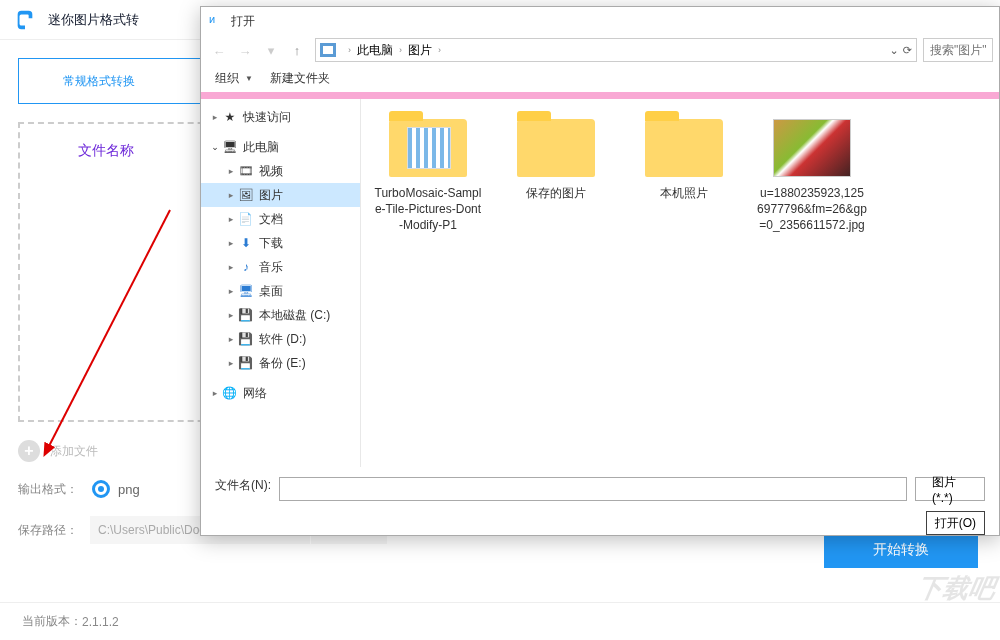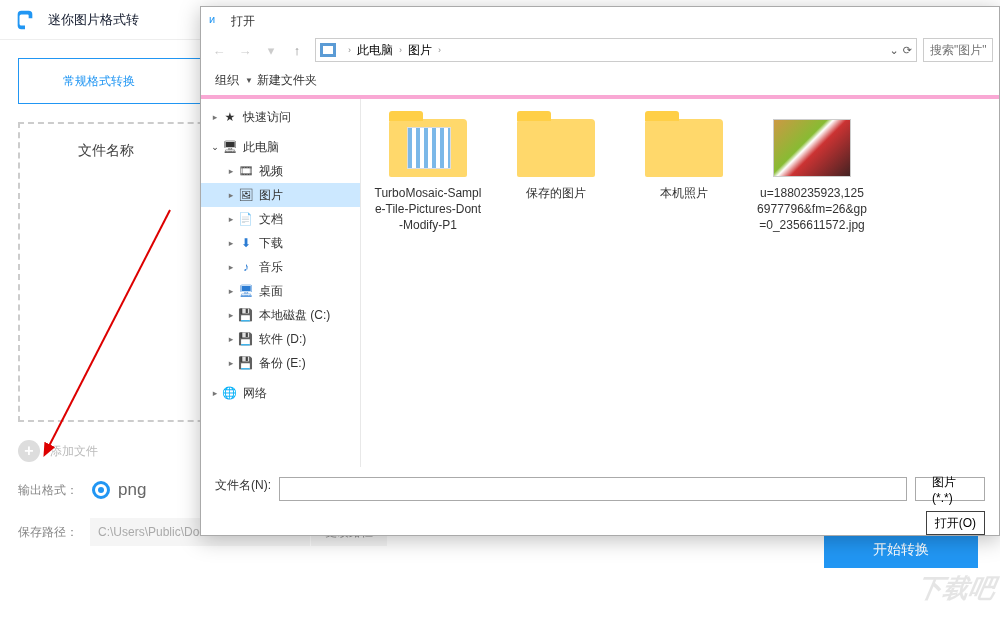--- a/index.html
+++ b/index.html
@@ -4,27 +4,27 @@
 <style>
 *{box-sizing:border-box;margin:0;padding:0;font-family:"Microsoft YaHei","Segoe UI",sans-serif;font-size:12px}
 body{width:1000px;height:640px;background:#fff;position:relative;overflow:hidden}
 .main-app{width:1000px;height:640px;background:#fff;position:absolute;top:0;left:0}
 .app-header{height:40px;display:flex;align-items:center;padding:0 14px;border-bottom:1px solid #eee}
 .logo{width:22px;height:22px;margin-right:12px}
 .app-title{color:#0f172a;font-size:13px}
 .app-body{padding:18px 18px 0 18px}
 .tab-row{height:46px;border:1px solid #2196f3;display:flex;align-items:center;padding-left:44px;color:#2196f3;font-size:15px}
 .drop-area{height:300px;margin-top:18px;border:2px dashed #ccc;position:relative}
-.col-header{position:absolute;top:18px;left:58px;color:#404040;font-size:14px}
+.col-header{position:absolute;top:18px;left:58px;color:#6d28d9;font-size:14px}
 .add-row{margin-top:18px;display:flex;align-items:center;color:#bbb;font-size:15px}
 .add-icon{width:22px;height:22px;border-radius:50%;background:#ddd;display:flex;align-items:center;justify-content:center;color:#fff;margin-right:10px;font-size:16px;font-weight:bold}
 .out-row{margin-top:18px;display:flex;align-items:center;color:#888;font-size:15px}
 .radio{width:18px;height:18px;border:3px solid #2196f3;border-radius:50%;margin:0 8px 0 14px;display:flex;align-items:center;justify-content:center}
 .radio::after{content:"";width:6px;height:6px;background:#2196f3;border-radius:50%}
-.png-label{color:#666;font-size:17px}
+.png-label{color:#666;font-size:13px}
 .path-row{margin-top:18px;display:flex;align-items:center;font-size:14px}
 .path-label{color:#888;margin-right:12px}
 .path-input{flex:0 0 220px;height:28px;background:#f5f5f5;color:#aaa;padding:0 8px;line-height:28px;white-space:nowrap;overflow:hidden}
 .path-btn{height:28px;padding:0 14px;background:#f5f5f5;color:#888;border:none;margin-left:1px}
 .start-btn{position:absolute;right:22px;bottom:72px;width:154px;height:36px;background:#2196f3;color:#fff;border:none;font-size:14px}
 .version-bar{position:absolute;bottom:0;left:0;right:0;height:38px;border-top:1px solid #eee;display:flex;align-items:center;padding-left:22px;color:#888;font-size:14px}
 .arrow-layer{position:absolute;top:200px;left:40px;pointer-events:none}
 .watermark{position:absolute;right:5px;bottom:34px;font-size:26px;color:rgba(0,0,0,.1);font-style:italic;font-weight:bold;transform:skewX(-10deg)}
 
 
@@ -35,21 +35,21 @@
 .nav-btn{width:24px;height:24px;display:flex;align-items:center;justify-content:center;color:#888;border:none;background:none;font-size:13px}
 .nav-btn.disabled{color:#ccc}
 .breadcrumb{flex:1;height:24px;border:1px solid #ccc;display:flex;align-items:center;padding:0 4px;margin:0 4px}
 .bc-icon{width:16px;height:14px;background:#5b9bd5;margin-right:6px;position:relative}
 .bc-icon::after{content:"";position:absolute;inset:3px;background:#fff}
 .bc-sep{margin:0 6px;color:#888;font-size:9px}
 .bc-dd{margin-left:auto;display:flex;gap:4px;color:#555}
 .bc-dd span{font-size:11px}
 .search-box{width:70px;height:24px;border:1px solid #ccc;padding:0 6px;display:flex;align-items:center}
 .search-box input{border:none;outline:none;width:100%;color:#999;font-size:12px;background:transparent}
-.dlg-toolbar{height:34px;display:flex;padding:0 14px;gap:4px;border-bottom:4px solid #f9a8d4}
+.dlg-toolbar{height:34px;display:flex;padding:0 14px;gap:17px;border-bottom:7px solid #f9a8d4}
 .tb-item{display:flex;align-items:center;color:#333;font-size:12px}
 .tb-dd{margin-left:6px;font-size:8px;color:#555}
 .dlg-body{display:flex;height:368px}
 .tree{width:160px;border-right:1px solid #e8e8e8;padding:6px 0;overflow:hidden}
 .tree-item{height:24px;display:flex;align-items:center;padding-left:8px;font-size:12px;color:#333;white-space:nowrap}
 .tree-item.sel{background:#cce8ff}
 .tree-arrow{width:12px;font-size:9px;color:#777;display:inline-block;text-align:center}
 .tree-arrow.open{color:#333}
 .tree-icon{width:18px;display:inline-flex;justify-content:center;margin-right:4px;font-size:12px}
 .indent1{padding-left:24px}
@@ -94,20 +94,24 @@
       <span class="radio"></span>
       <span class="png-label">png</span>
     </div>
     <div class="path-row">
       <span class="path-label">保存路径：</span>
       <div class="path-input">C:\Users\Public\Documents\Mi...</div>
       <button class="path-btn">更改路径</button>
     </div>
   </div>
   <button class="start-btn">开始转换</button>
+  <div class="version-bar">
+    <span>当前版本：</span>
+    <span>2.1.1.2</span>
+  </div>
   <svg class="arrow-layer" width="160" height="260">
     <defs>
         <marker id="ah" markerWidth="10" markerHeight="10" refX="2" refY="3" orient="auto">
           <path d="M0,0 L0,6 L7,3 Z" fill="#d00"></path>
         </marker>
       </defs>
     <line x1="130" y1="10" x2="8" y2="248" stroke="#d00" stroke-width="2" marker-end="url(#ah)"></line>
   </svg>
   <div class="watermark">下载吧</div>
 </div>

